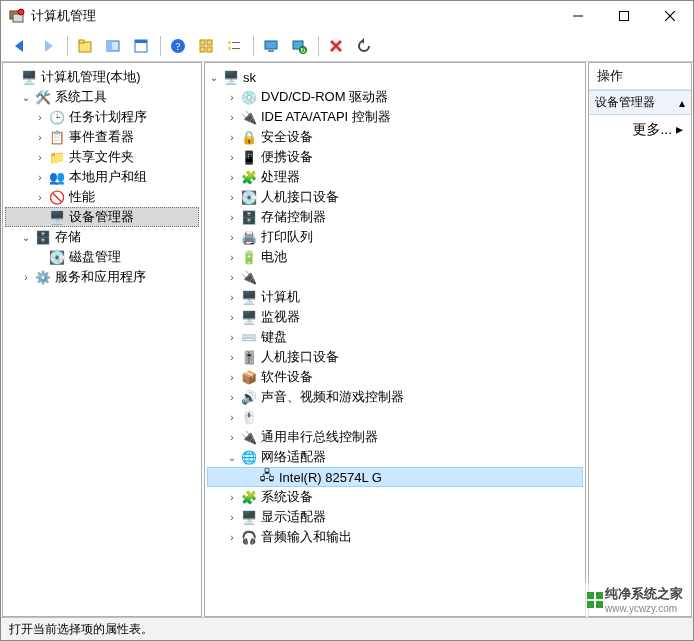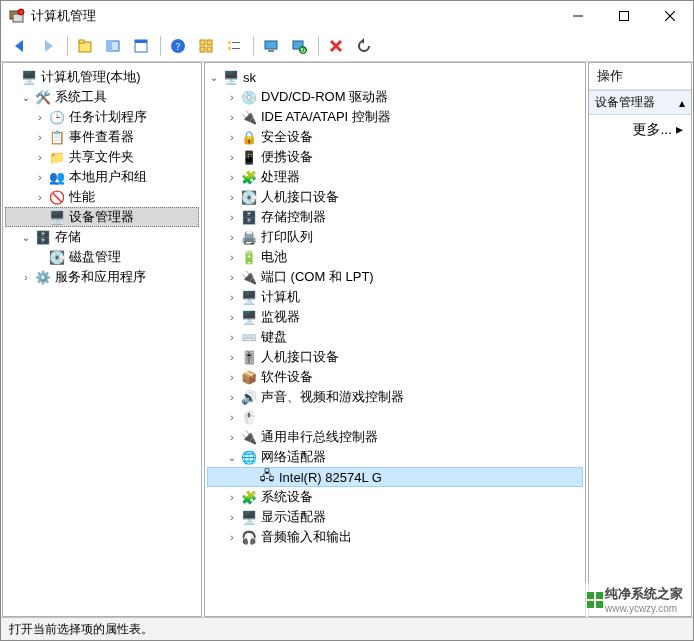--- a/index.html
+++ b/index.html
@@ -402,21 +402,20 @@
         <div class="tree-row">
             <span class="indent" style="width:18px"></span>
             <span class="toggle">›</span>
             <span class="ticon">🔋</span>
             <span class="tree-label">电池</span>
           </div>
         <div class="tree-row">
             <span class="indent" style="width:18px"></span>
             <span class="toggle">›</span>
             <span class="ticon">🔌</span>
-            <span class="tree-label">端口 (COM 和 LPT)</span>
           </div>
         <div class="tree-row">
             <span class="indent" style="width:18px"></span>
             <span class="toggle">›</span>
             <span class="ticon">🖥️</span>
             <span class="tree-label">计算机</span>
           </div>
         <div class="tree-row">
             <span class="indent" style="width:18px"></span>
             <span class="toggle">›</span>

